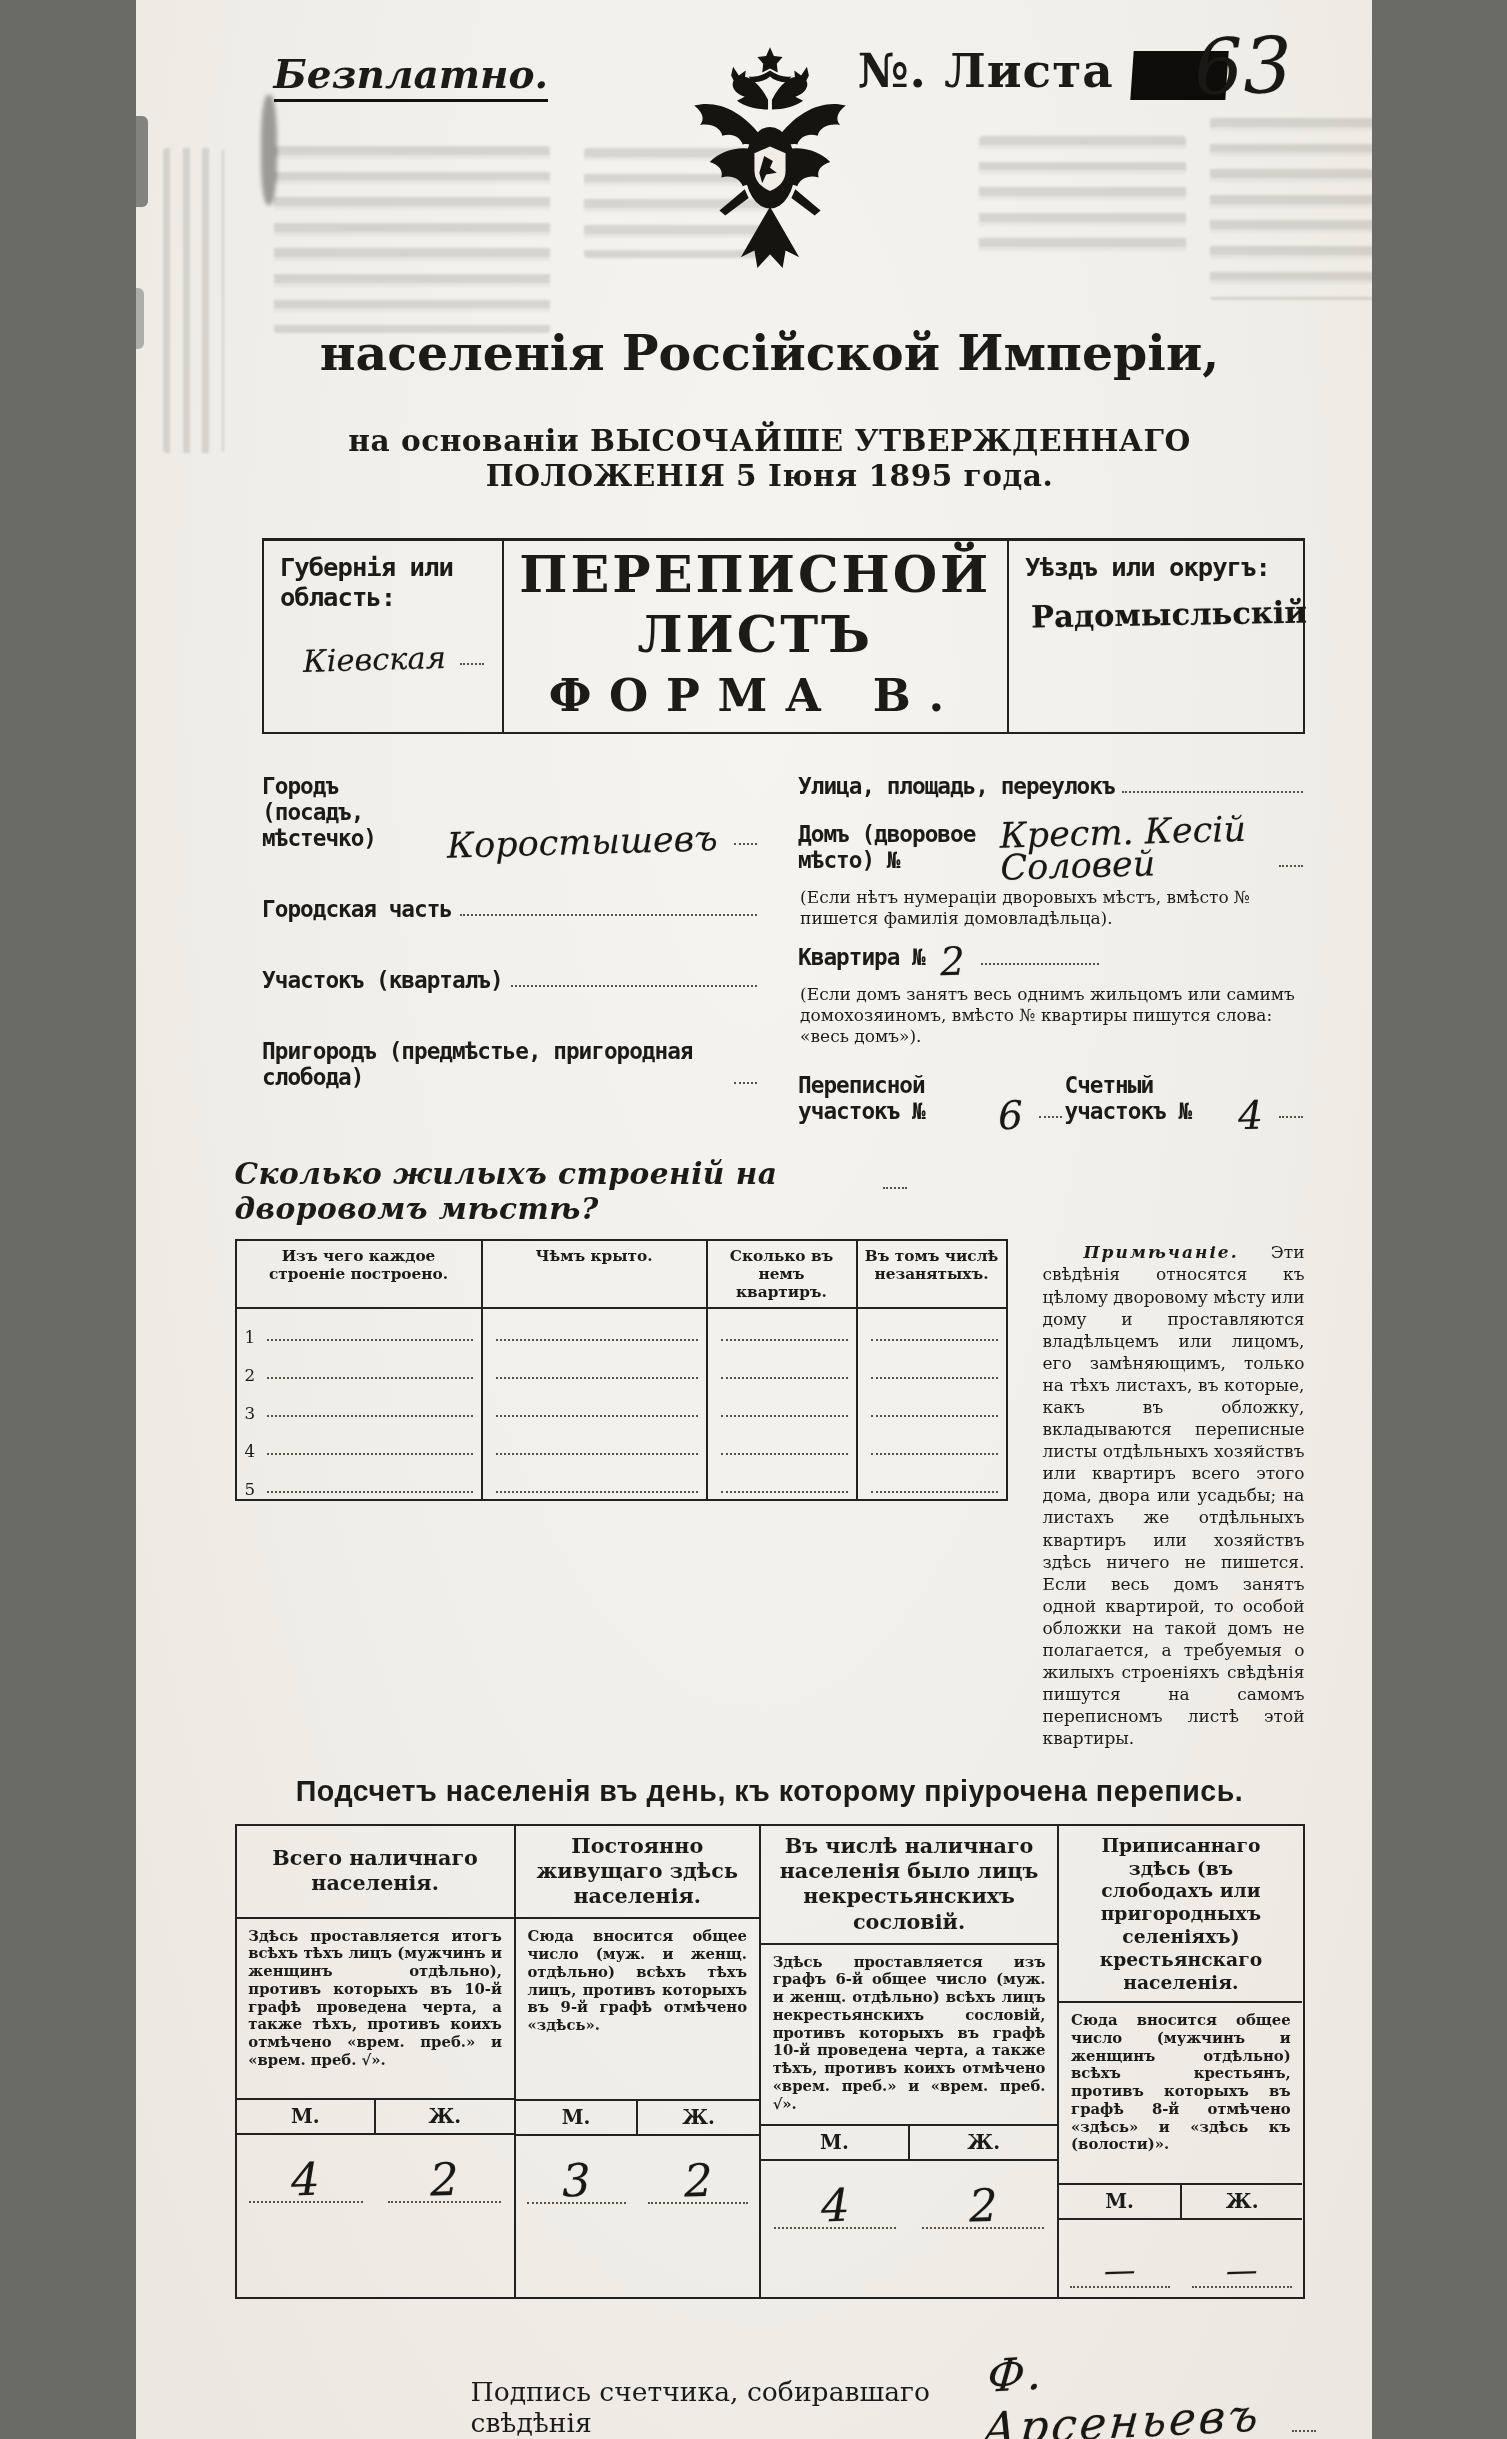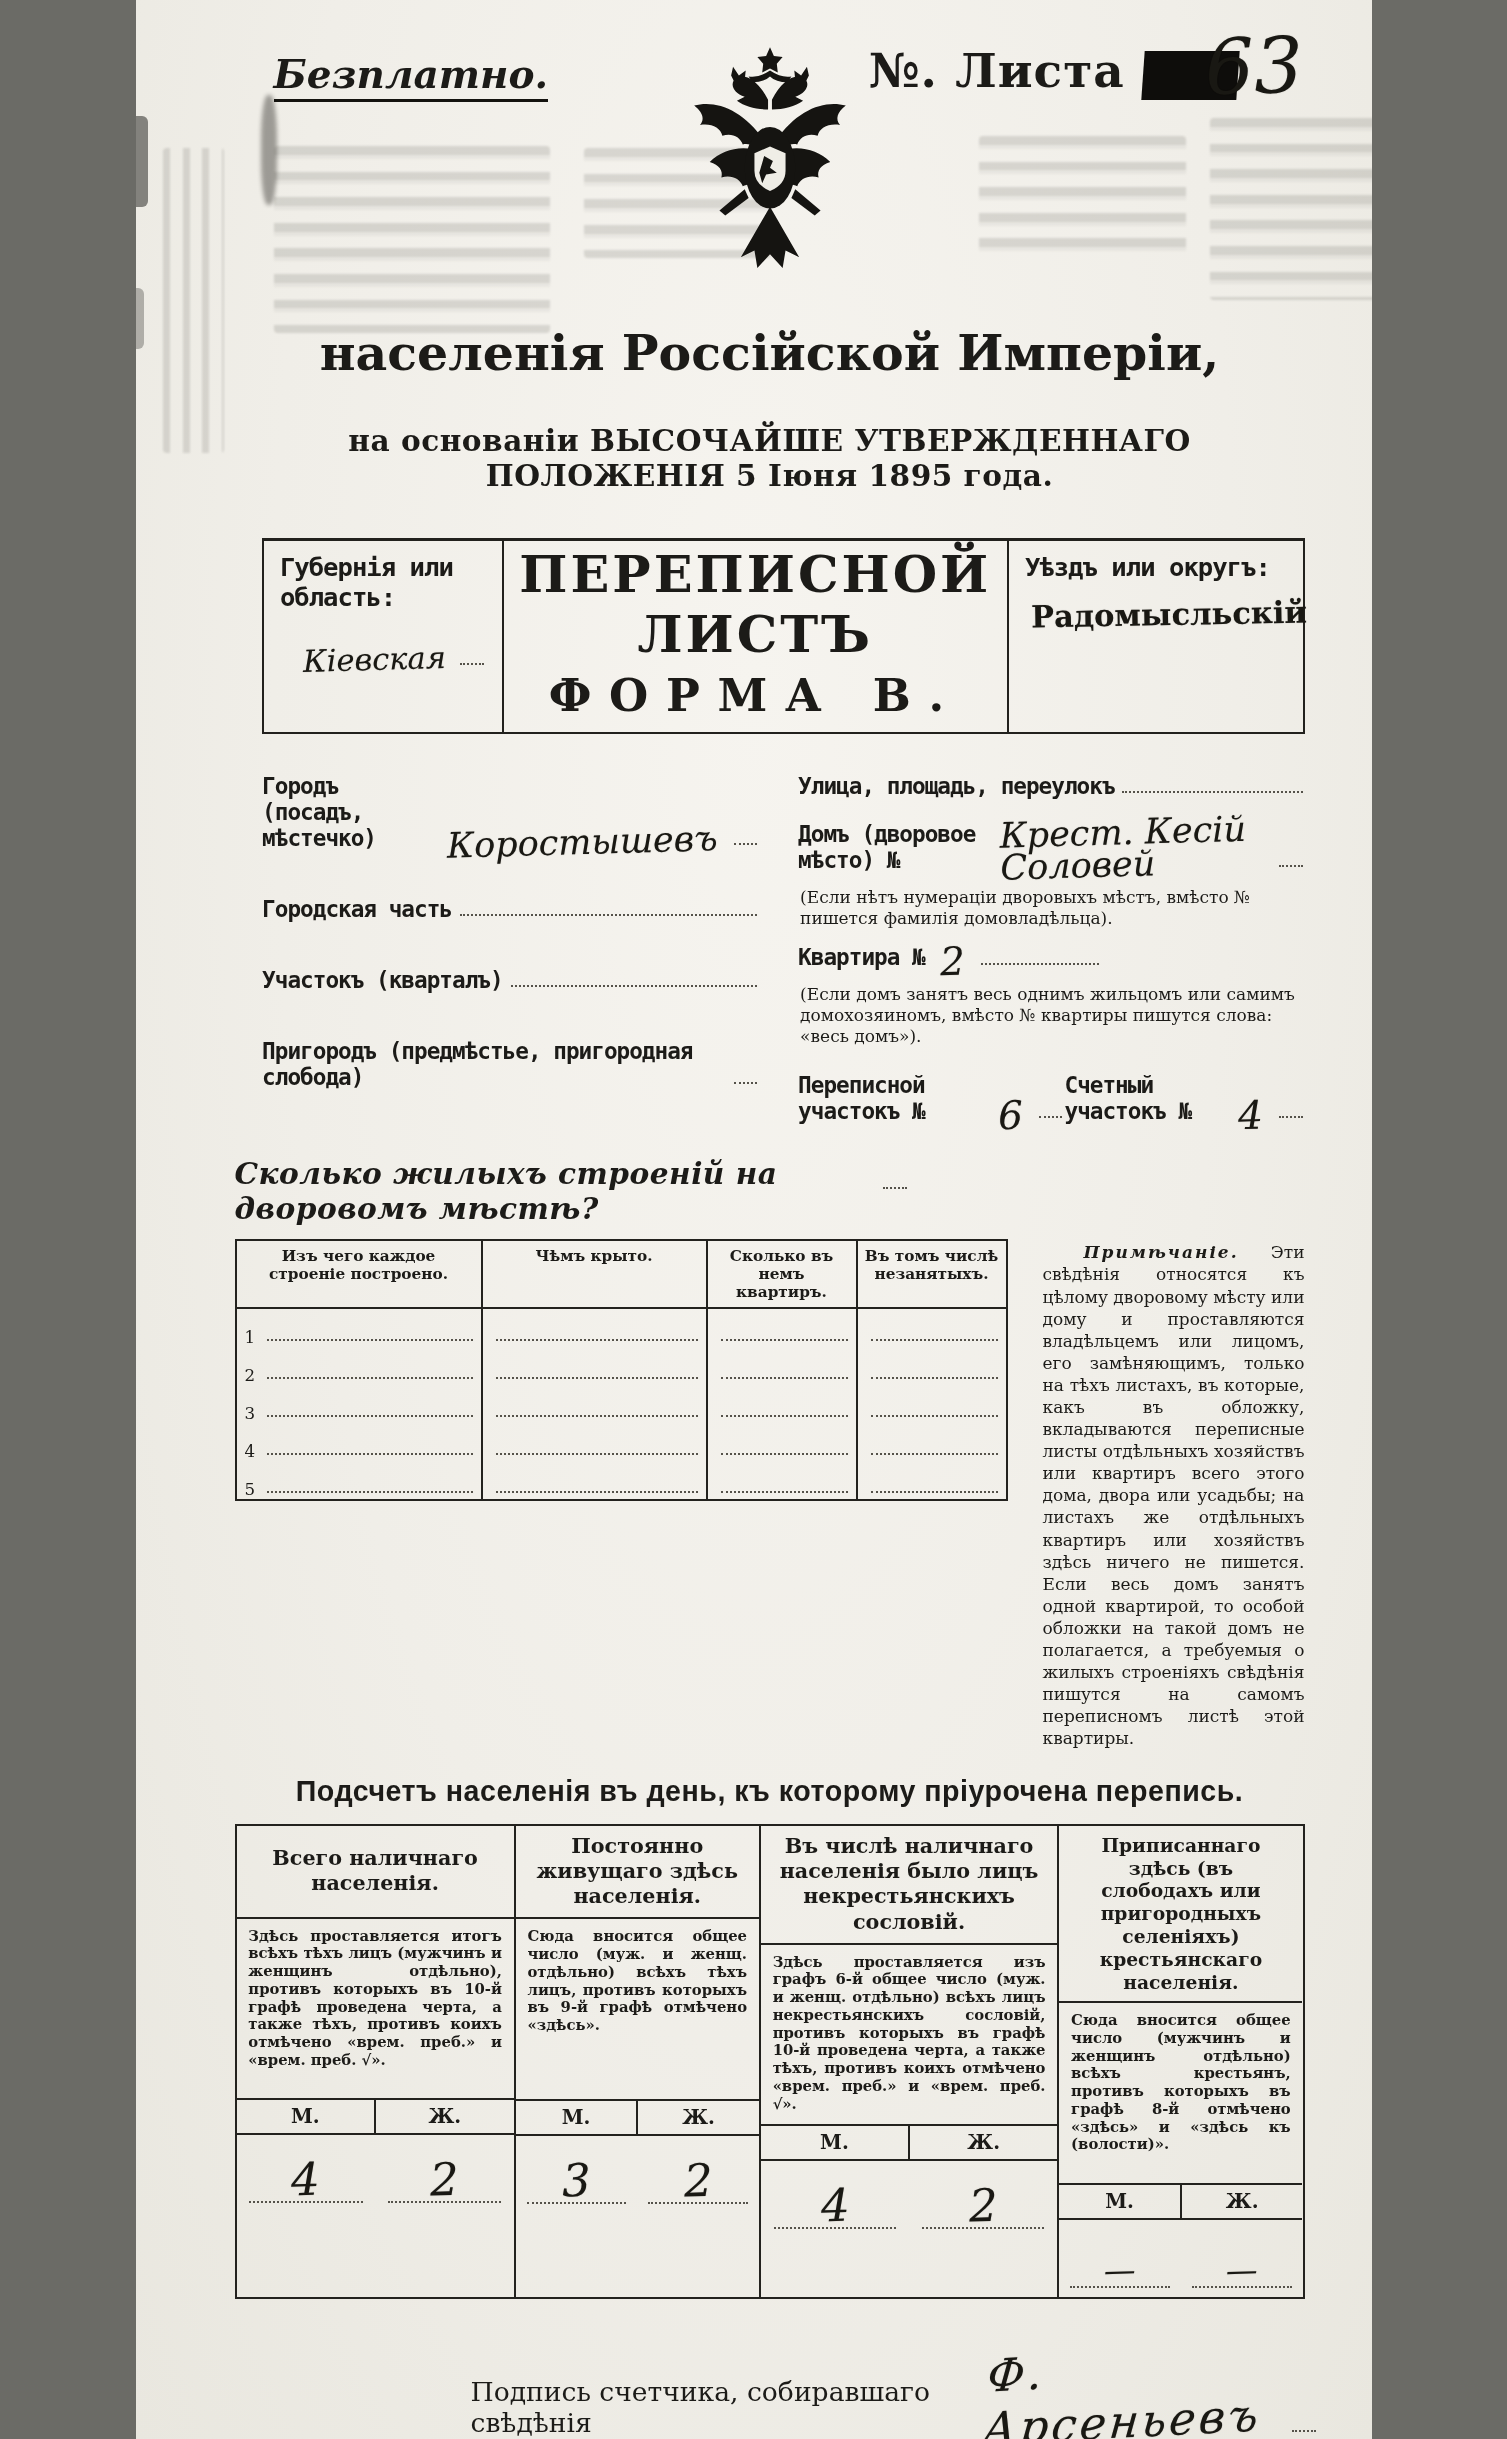--- a/index.html
+++ b/index.html
@@ -30,21 +30,21 @@
   .e1{left:0;top:116px;width:12.8px;height:91px;background:#2b2b28;opacity:.55;border-radius:0 5.9px 5.9px 0;}
   .e2{left:0;top:288px;width:8.9px;height:61px;background:#2b2b28;opacity:.32;border-radius:0 5.9px 5.9px 0;}
   .e3{left:125px;top:95px;width:16.7px;height:110px;background:#3a3833;opacity:.45;filter:blur(2px);border-radius:40%;}
 
   
   .masthead{position:relative;height:296px;}
   .free{position:absolute;left:39px;top:51px;
     font-size:39px;font-style:italic;font-weight:bold;
     border-bottom:3px solid #14130f;padding-bottom:2px;}
   .eagle{position:absolute;left:50%;top:41px;transform:translateX(-50%);}
-  .sheetno{position:absolute;right:2px;top:43px;display:flex;align-items:flex-start;}
+  .sheetno{position:absolute;right:13px;top:43px;display:flex;align-items:flex-start;}
   .sheetno-label{font-size:47px;font-weight:bold;letter-spacing:1px;}
   .blackbox{display:inline-block;width:95px;height:49px;background:#0e0d0b;
     margin:7.9px 0 0 17.7px;transform:skewX(-4deg);}
   .sheetno-val{font-size:77px;line-height:59px;margin-left:-33px;margin-top:-5.9px;}
 
   .ink{font-family:"DejaVu Serif",serif;font-style:italic;color:#191813;
     display:inline-block;transform:rotate(-1.6deg);
     text-shadow:0 0 1px rgba(20,18,10,.35);}
 
   

